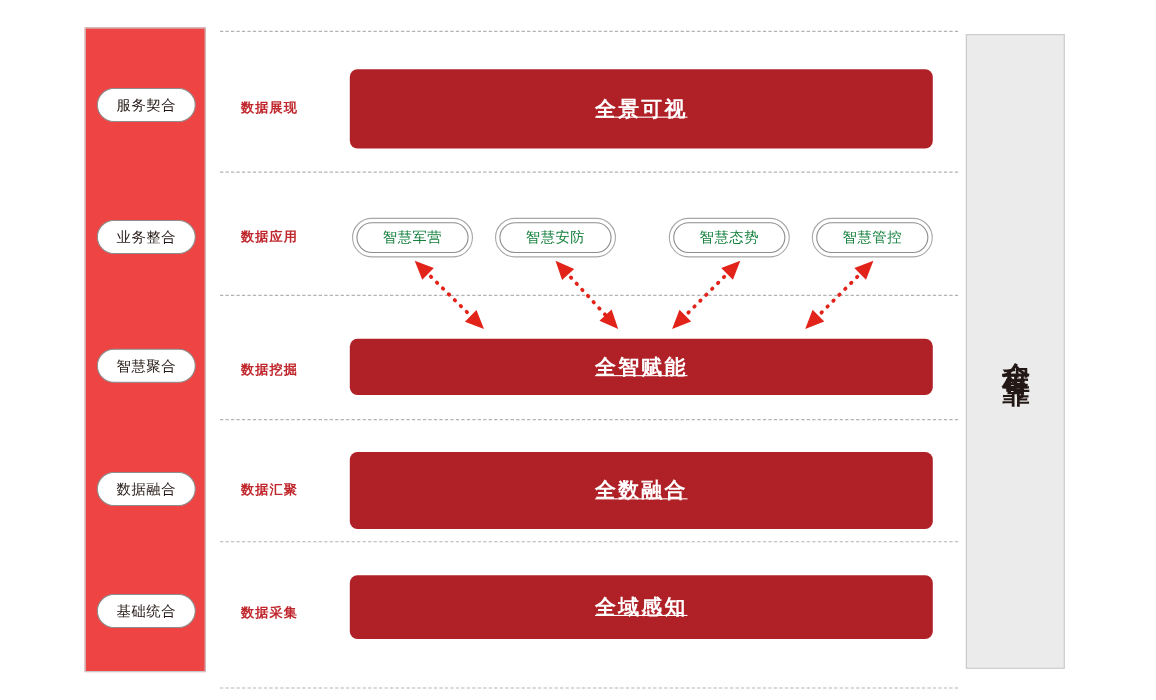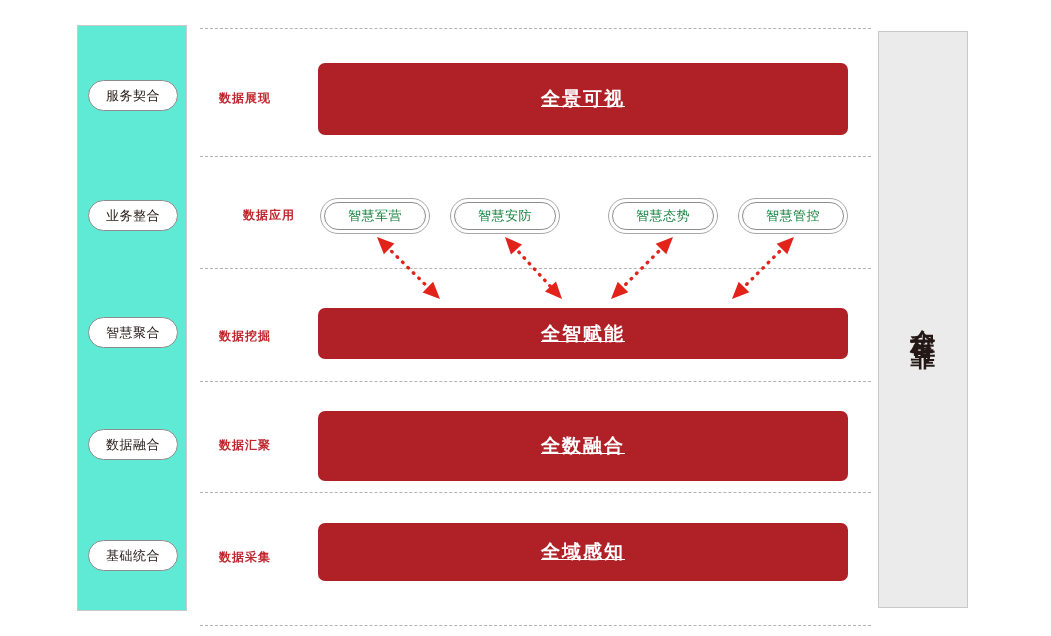--- a/index.html
+++ b/index.html
@@ -13,21 +13,21 @@
     height:636px;
     overflow:hidden;
     background:#ffffff;
   }
 
   
   #left-panel{
     position:absolute;
     left:77px; top:25px;
     width:110px; height:586px;
-    background:#5eead4;
+    background:#ef4444;
     border:1px solid #c9c9c9;
     box-sizing:border-box;
   }
   .cap-pill{
     position:absolute;
     left:10px;
     width:90px; height:31px;
     background:#ffffff;
     border:1px solid #8d8d8d;
     border-radius:16px;
@@ -155,21 +155,21 @@
 
   <div id="right-panel">
     <div id="right-panel-text">全程可靠</div>
   </div>
 
   <div id="rows">
       <div class="stage-label" style="top: 90px;">数据展现</div>
       <div class="red-bar" style="top: 63px; height: 72px;">
         <span class="red-bar-label">全景可视</span>
       </div>
-      <div class="stage-label" style="top: 207px; margin-left: 24px;">数据应用</div>
+      <div class="stage-label" style="top: 207px;">数据应用</div>
       <div class="stage-label" style="top: 328px;">数据挖掘</div>
       <div class="red-bar" style="top: 308px; height: 51px;">
         <span class="red-bar-label">全智赋能</span>
       </div>
       <div class="stage-label" style="top: 437px;">数据汇聚</div>
       <div class="red-bar" style="top: 411px; height: 70px;">
         <span class="red-bar-label">全数融合</span>
       </div>
       <div class="stage-label" style="top: 549px;">数据采集</div>
       <div class="red-bar" style="top: 523px; height: 58px;">

